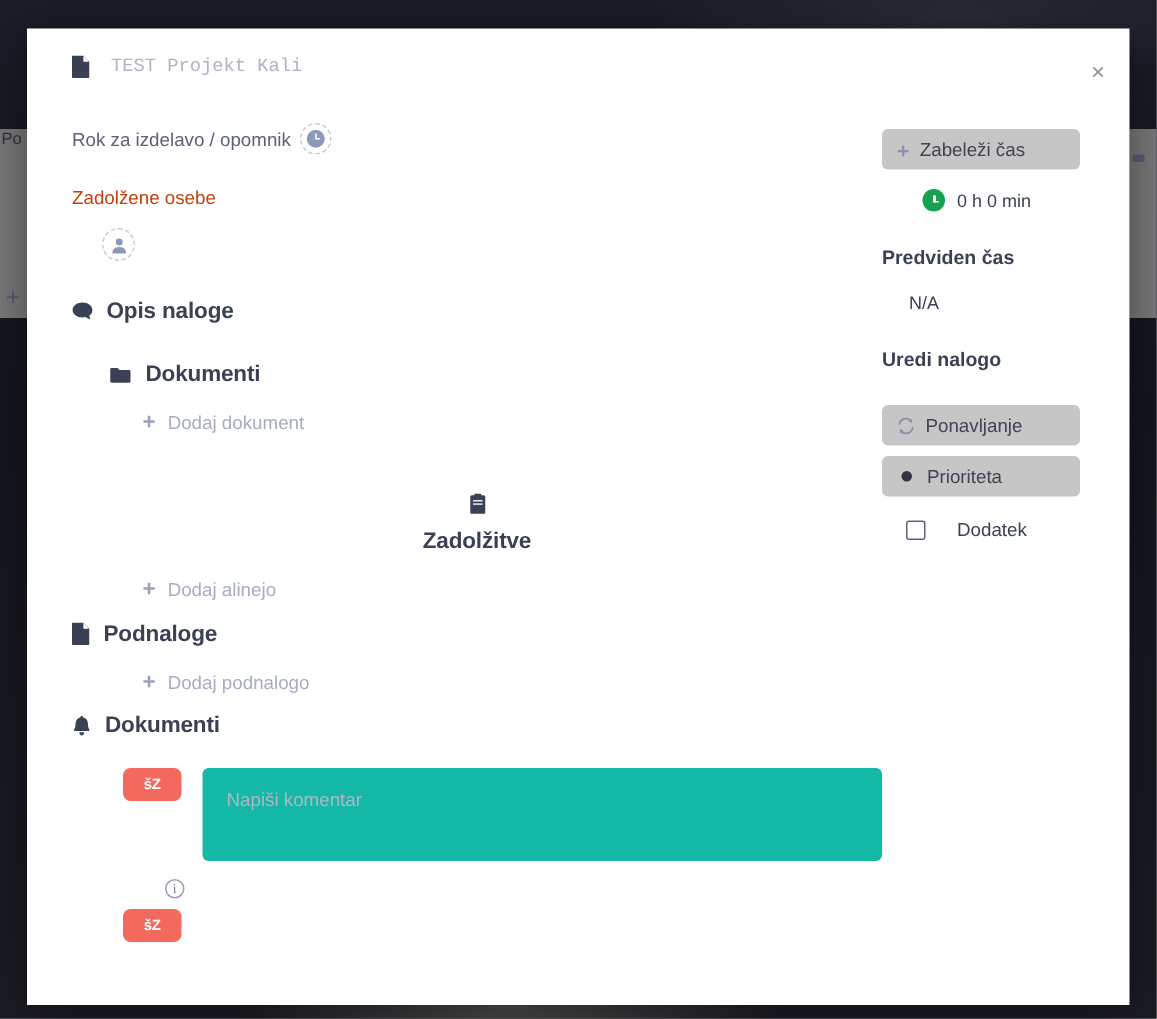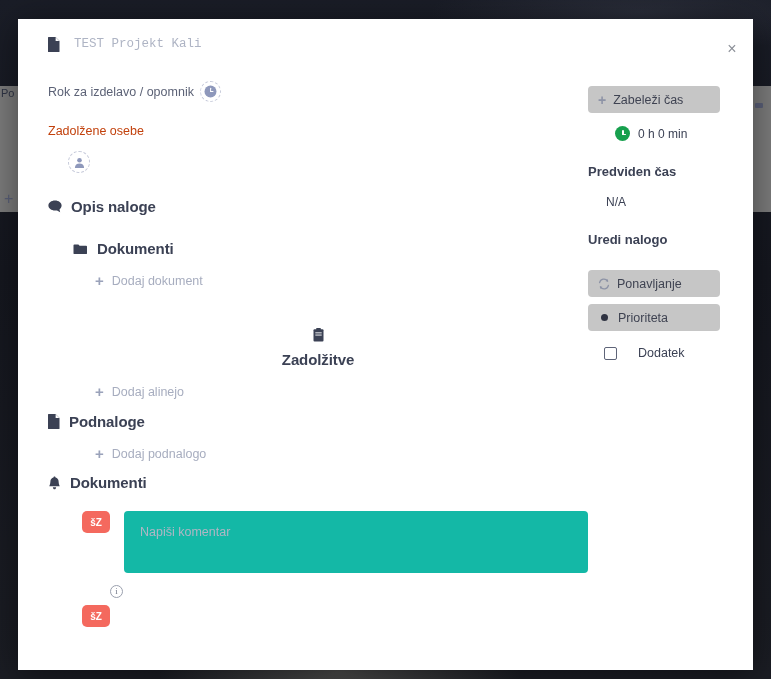--- a/index.html
+++ b/index.html
@@ -185,21 +185,21 @@
 
   
   .comment-row {
     display: flex;
     gap: 14px;
     margin-top: 20px;
     margin-left: 34px;
   }
   .avatar-initials {
     flex: 0 0 auto;
-    width: 28px; height: 22px;
+    width: 39px; height: 22px;
     border-radius: 5px;
     background: #f4695e;
     color: #fff;
     font-size: 10px;
     font-weight: bold;
     display: flex; align-items: center; justify-content: center;
     letter-spacing: -0.2px;
   }
   .comment-box {
     width: 611px; height: 62px;

